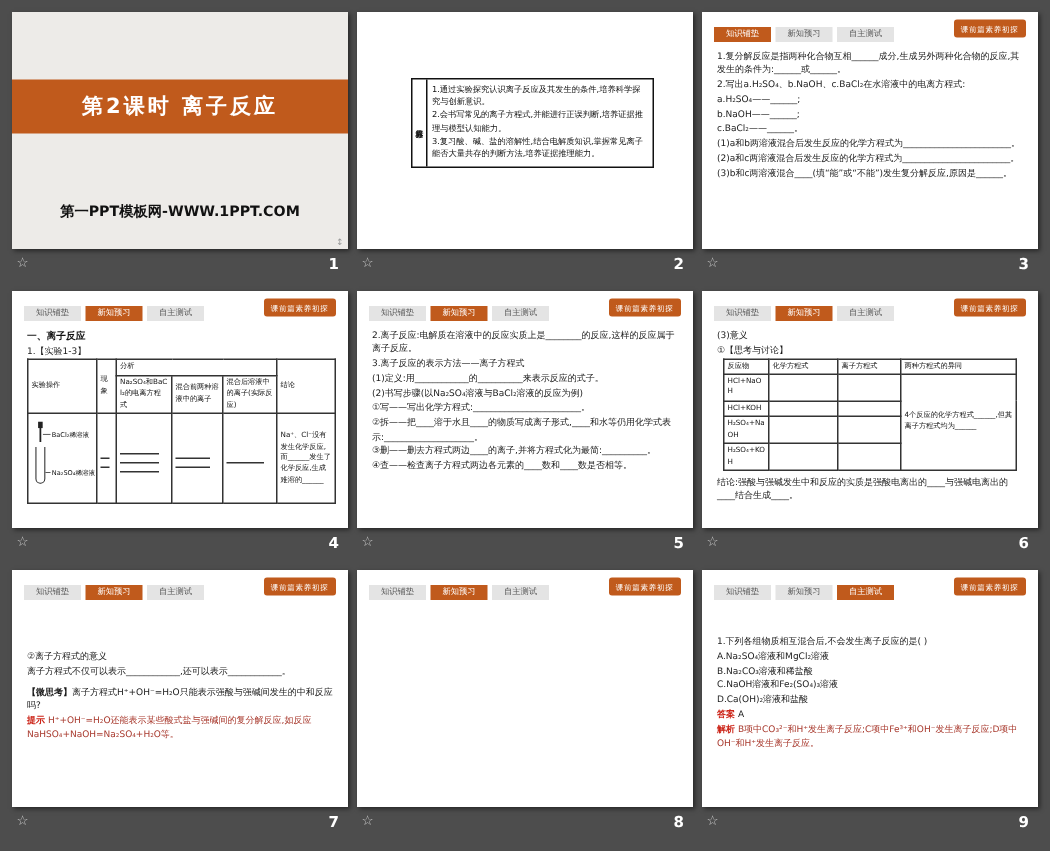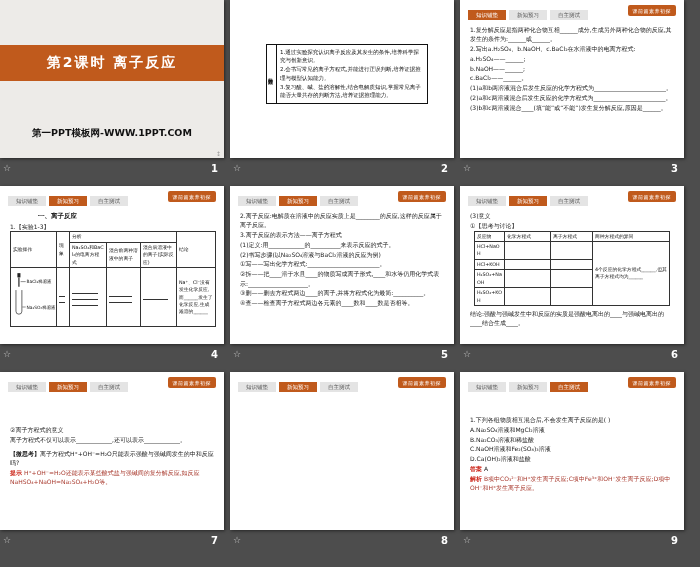--- a/index.html
+++ b/index.html
@@ -8,21 +8,21 @@
     --bg:#4d4d4d;
   }
   *{box-sizing:border-box;margin:0;padding:0;}
   html,body{width:700px;height:567px;overflow:hidden;}
   body{background:var(--bg);font-family:"DejaVu Sans",sans-serif;}
   .grid{
     display:grid;
     grid-template-columns:repeat(3,224px);
     grid-auto-rows:178px;
     gap:8px 6px;
-    padding:0;
+    padding:8px;
   }
   .cell{position:relative;width:224px;height:178px;}
   .slide{
     position:relative;width:224px;height:158px;background:#fff;
     box-shadow:1px 1px 3px rgba(0,0,0,.5);overflow:hidden;color:#1a1a1a;
   }
   .footer{height:20px;display:flex;justify-content:space-between;align-items:center;padding:0 3px;}
   .star{color:#c6c6c6;font-size:9px;line-height:1;}
   .pagenum{color:#ffffff;font-size:10px;font-weight:bold;padding-right:3px;}
 
@@ -52,21 +52,21 @@
   
   .tabs{position:absolute;top:10px;left:8px;display:flex;gap:3px;}
   .tab{background:#e4e4e4;color:#555;font-size:5.5px;padding:1.5px 8px;line-height:1.2;}
   .tab.active{background:var(--accent);color:#fff;}
   .badge{
     position:absolute;top:5px;right:8px;background:var(--accent);color:#fff;
     font-size:5px;padding:2.5px 5px;border-radius:2px;letter-spacing:.5px;
   }
   .content{position:absolute;left:10px;right:8px;top:25px;font-size:6px;line-height:1.55;color:#1a1a1a;}
   .content div{margin-bottom:.5px;}
-  .h1{font-size:6.5px;font-weight:bold;color:#111;margin-left:28px;}
+  .h1{font-size:6.5px;font-weight:bold;color:#111;}
 
   
   table.tbl{border-collapse:collapse;width:100%;font-size:4.8px;color:#111;table-layout:fixed;}
   .tbl th,.tbl td{border:1px solid #333;padding:1px 2px;font-weight:normal;text-align:left;vertical-align:middle;word-break:break-all;}
   .blankline{display:block;border-bottom:.8px solid #333;width:80%;height:6px;}
   .c-red{color:var(--red);}
   .hintline{color:#a8382c;}
   .mt18{margin-top:18px;}
   .mt28{margin-top:28px;}
 

